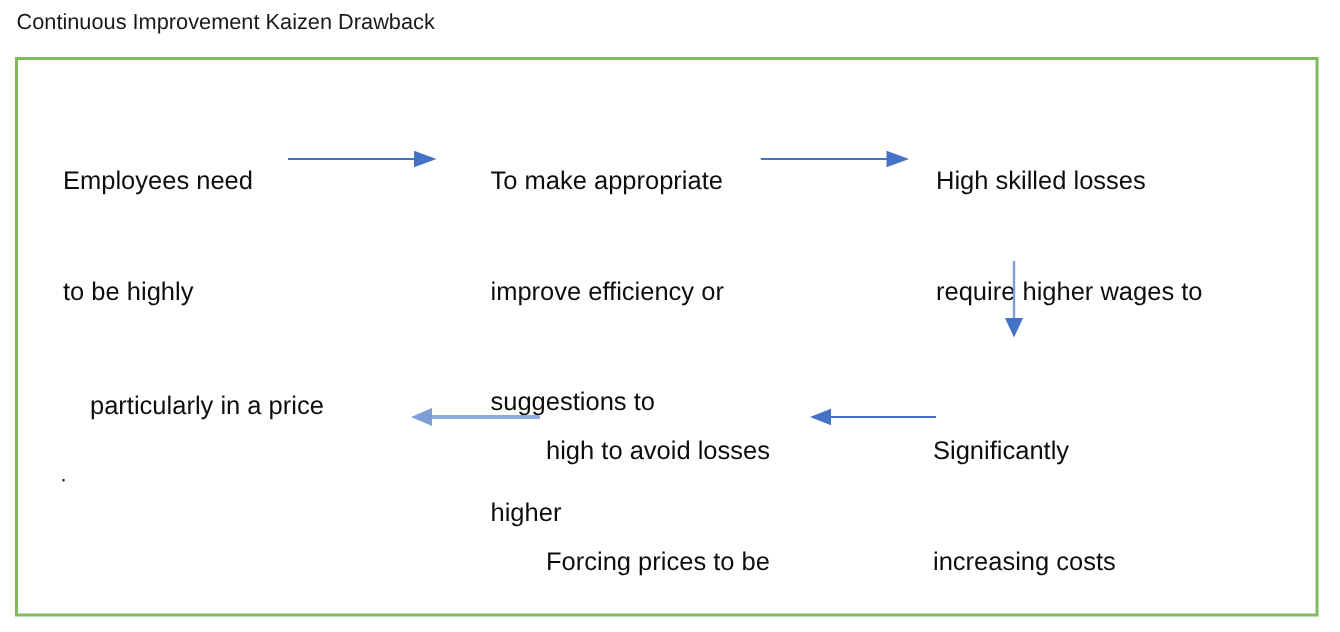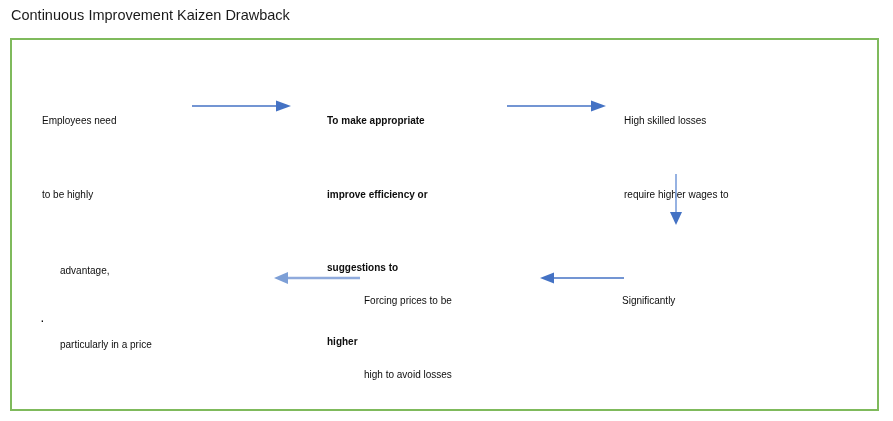--- a/index.html
+++ b/index.html
@@ -35,21 +35,21 @@
     left: 10px;
     top: 38px;
     width: 869px;
     height: 373px;
     border: 2px solid #7FBA5C;
     box-sizing: border-box;
     background: #ffffff;
   }
   .text-block {
     position: absolute;
-    font-size: 10px;
+    font-size: 17px;
     line-height: 24.5px;
     color: #0d0d0d;
     white-space: pre;
   }
   .tb-line { display: block; }
   .bullet-mark {
     position: absolute;
     font-size: 14.2px;
     line-height: 24.5px;
     color: #0d0d0d;
@@ -66,44 +66,44 @@
 
   <div id="page-title">Continuous Improvement Kaizen Drawback</div>
 
   <div id="diagram-frame">
 
     <div class="text-block" style="left:30px; top:20px;">
       <span class="tb-line">Employees need</span>
       <span class="tb-line">to be highly</span>
     </div>
 
-    <div class="text-block" style="left:315px; top:20px;font-weight:bold;">
+    <div class="text-block" style="left:315px; top:20px;">
       <span class="tb-line">To make appropriate</span>
       <span class="tb-line">improve efficiency or</span>
       <span class="tb-line">suggestions to</span>
       <span class="tb-line">higher</span>
     </div>
 
     <div class="text-block" style="left:612px; top:20px;">
       <span class="tb-line">High skilled losses</span>
       <span class="tb-line">require higher wages to</span>
     </div>
 
     <div class="text-block" style="left:610px; top:200px;">
       <span class="tb-line">Significantly</span>
+      <span class="tb-line">increasing costs</span>
     </div>
 
     <div class="text-block" style="left:352px; top:200px;">
+      <span class="tb-line">high to avoid losses</span>
       <span class="tb-line">Forcing prices to be</span>
-      <span class="tb-line">high to avoid losses</span>
     </div>
 
     <div class="bullet-mark" style="left:28px; top:268px;">·</div>
     <div class="text-block" style="left:48px; top:170px;">
-      <span class="tb-line">advantage,</span>
       <span class="tb-line">particularly in a price</span>
       
       
       
       
     </div>
 
     <div class="arrow" style="left:180px; top:58px;">
       <svg width="100" height="16" viewBox="0 0 100 16">
         <line x1="0" y1="8" x2="86" y2="8" stroke="#4472C4" stroke-width="1.4"></line>

